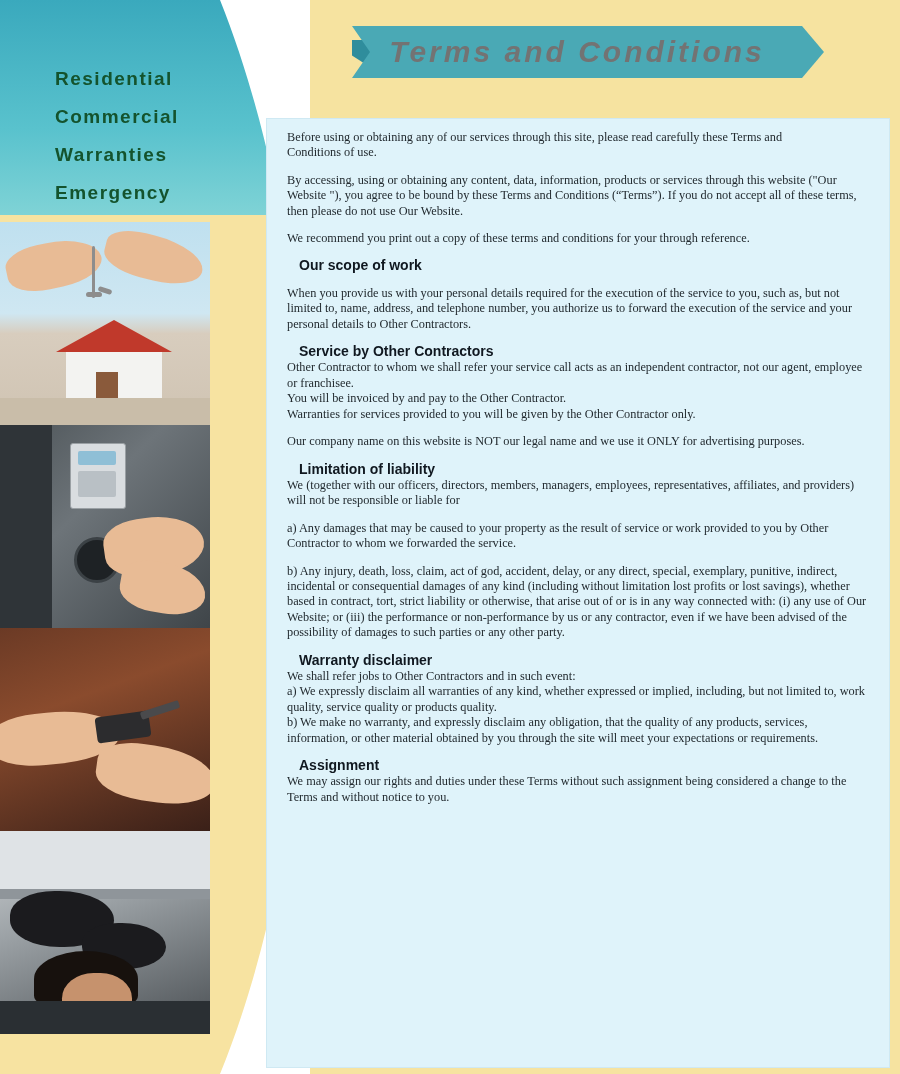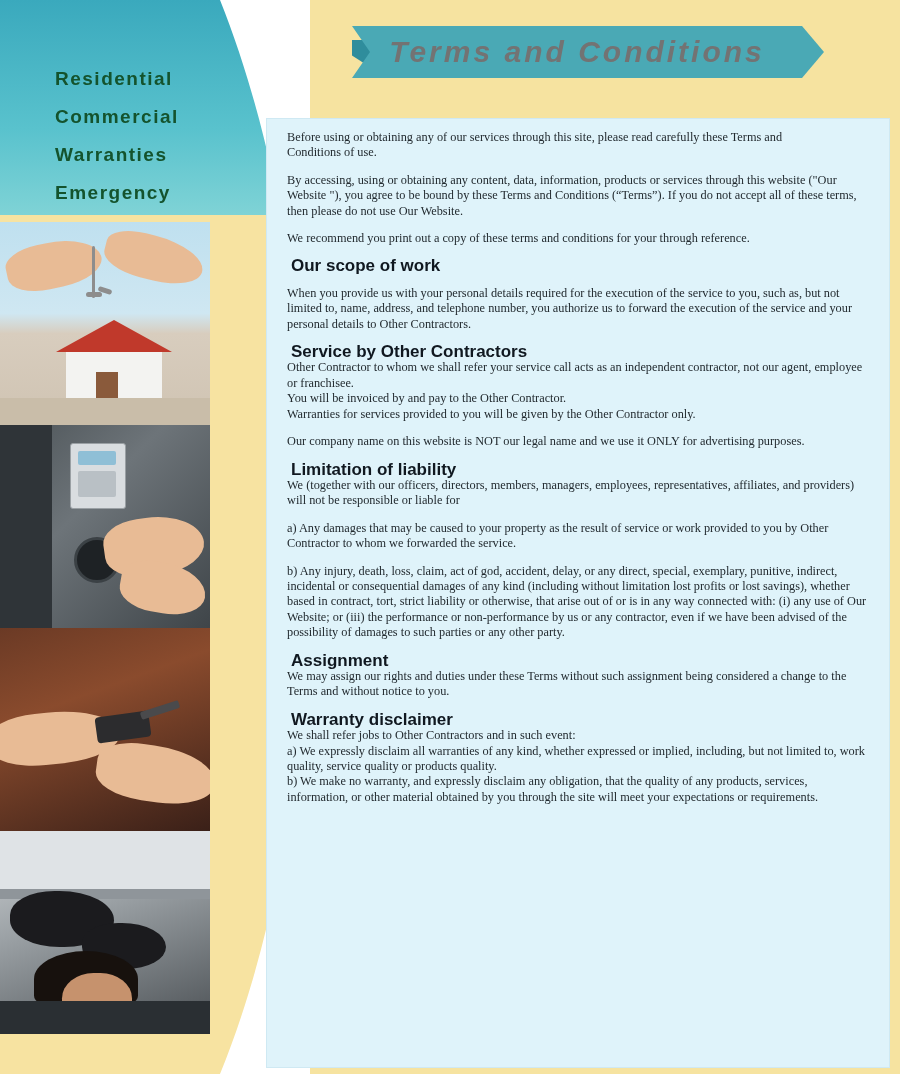--- a/index.html
+++ b/index.html
@@ -97,21 +97,21 @@
     background:#dff3fa;
     border:1px solid #cfe9f3;
   }
   .content{
     position:absolute;left:287px;top:130px;width:582px;z-index:5;
     color:#222a2f;font-size:12.3px;line-height:15.4px;
   }
   .content p{margin:0 0 12px 0;font-family:Liberation Serif, serif;}
   .content p.tight{margin-bottom:0;}
   .content h4{
-    margin:0 0 1px 4px;font-size:17px;font-weight:bold;color:#101820;
+    margin:0 0 1px 12px;font-size:14px;font-weight:bold;color:#101820;
   }
   .sec{margin-bottom:12px;}
 </style>
 </head>
 <body>
 
 <div class="left-band"></div>
 
 <div class="teal-head"></div>
 <div class="brand">Locksmith Service</div>
@@ -213,24 +213,24 @@
 
   <div class="sec">
     <p class="tight">a) Any damages that may be caused to your property as the result of service or work provided to you by Other Contractor to whom we forwarded the service.</p>
   </div>
 
   <div class="sec">
     <p class="tight">b) Any injury, death, loss, claim, act of god, accident, delay, or any direct, special, exemplary, punitive, indirect, incidental or consequential damages of any kind (including without limitation lost profits or lost savings), whether based in contract, tort, strict liability or otherwise, that arise out of or is in any way connected with: (i) any use of Our Website; or (iii) the performance or non-performance by us or any contractor, even if we have been advised of the possibility of damages to such parties or any other party.</p>
   </div>
 
   <div class="sec">
-    <h4>Assignment</h4>
-    <p class="tight">We may assign our rights and duties under these Terms without such assignment being considered a change to the Terms and without notice to you.</p>
-  </div>
-
-  <div class="sec">
     <h4>Warranty disclaimer</h4>
     <p class="tight">We shall refer jobs to Other Contractors and in such event:</p>
     <p class="tight">a) We expressly disclaim all warranties of any kind, whether expressed or implied, including, but not limited to, work quality, service quality or products quality.</p>
     <p class="tight">b) We make no warranty, and expressly disclaim any obligation, that the quality of any products, services, information, or other material obtained by you through the site will meet your expectations or requirements.</p>
   </div>
 
+  <div class="sec">
+    <h4>Assignment</h4>
+    <p class="tight">We may assign our rights and duties under these Terms without such assignment being considered a change to the Terms and without notice to you.</p>
+  </div>
+
 </div>
 
 </body></html>

